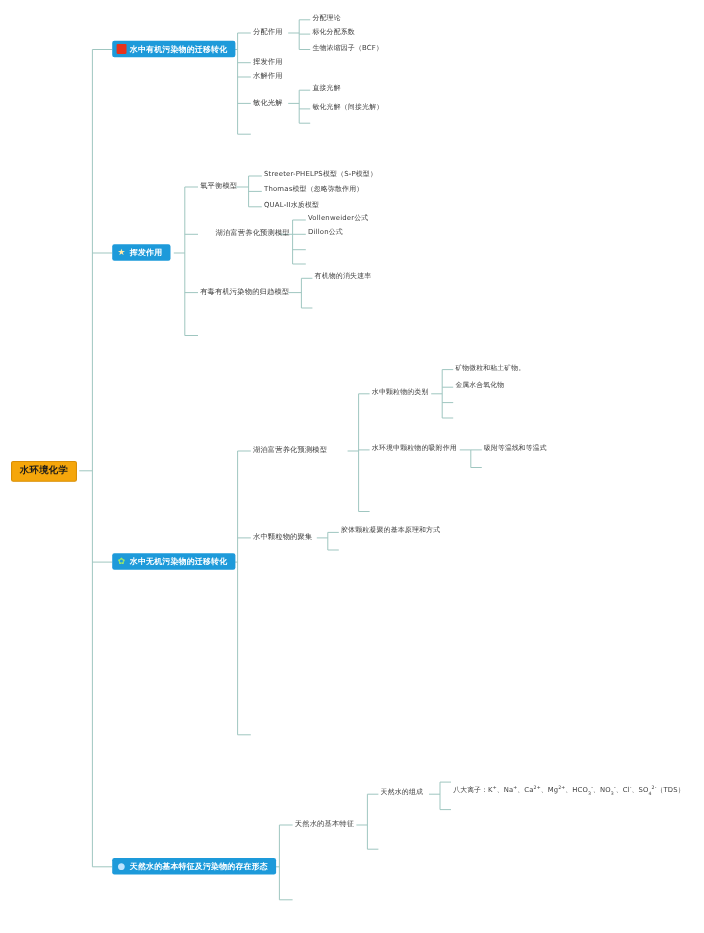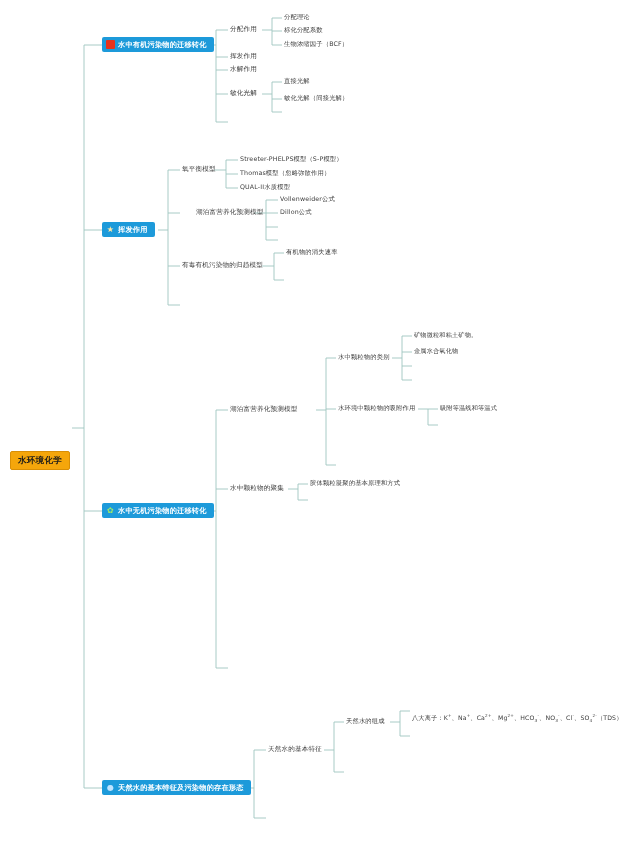--- a/index.html
+++ b/index.html
@@ -36,21 +36,20 @@
   
   .root {
     background: #f5a60b;
     border: 1px solid #d98f06;
     color: #1a1a1a;
     font-size: 8.5px;
     font-weight: bold;
     padding: 4px 7px;
     border-radius: 2px;
     letter-spacing: 0.3px;
-    margin-top: 32px;
   }
   
   .branch {
     background: #1d9ada;
     color: #ffffff;
     font-size: 7.2px;
     font-weight: bold;
     padding: 3px 7px 3px 4px;
     border-radius: 2px;
     display: flex;

